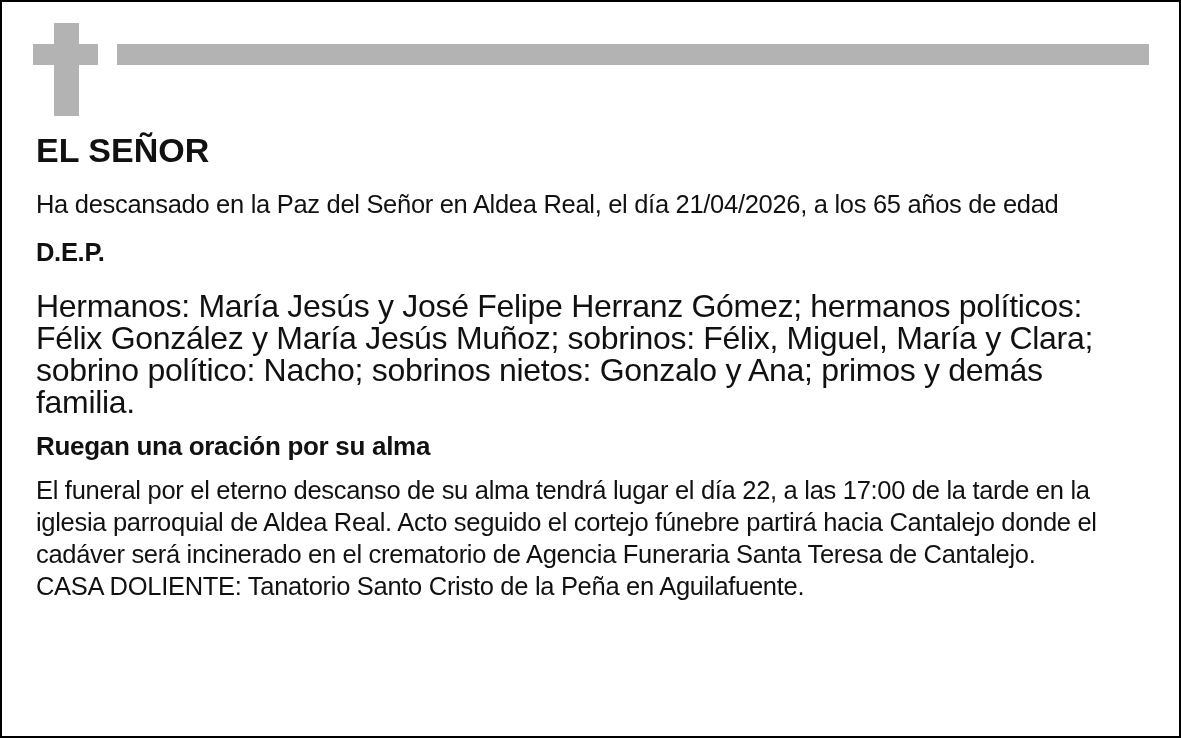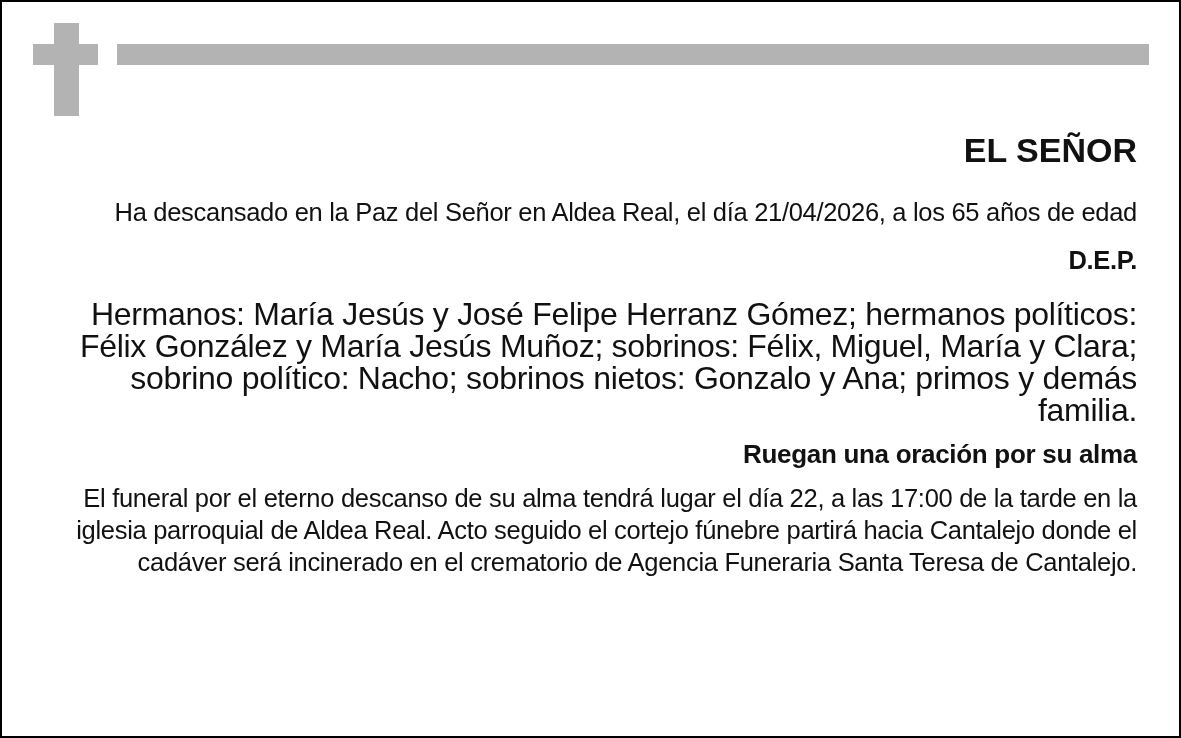--- a/index.html
+++ b/index.html
@@ -56,38 +56,37 @@
   }
   
   .content {
     position: absolute;
     left: 0;
     top: 0;
     width: 100%;
     box-sizing: border-box;
     padding: 128px 42px 0 34px;
     letter-spacing: -0.3px;
-    text-align: right;
   }
   .honorific {
     font-size: 34px;
     font-weight: 700;
     line-height: 40px;
     letter-spacing: 0;
   }
   .deceased-name {
     margin-top: 28px;
     font-size: 70px;
     font-weight: 700;
     line-height: 74px;
     letter-spacing: -2px;
     white-space: nowrap;
   }
   .death-announcement {
-    margin-top: 26px;
+    margin-top: 18px;
     font-size: 25.5px;
     line-height: 32px;
   }
   .dep {
     margin-top: 16px;
     font-size: 25.5px;
     font-weight: 700;
     line-height: 32px;
   }
   .family {
@@ -131,15 +130,16 @@
     <div class="death-announcement">Ha descansado en la Paz del Señor en Aldea Real, el día 21/04/2026, a los 65 años de edad</div>
 
     <div class="dep">D.E.P.</div>
 
     <div class="family">Hermanos: María Jesús y José Felipe Herranz Gómez; hermanos políticos: Félix González y María Jesús Muñoz; sobrinos: Félix, Miguel, María y Clara; sobrino político: Nacho; sobrinos nietos: Gonzalo y Ana; primos y demás familia.</div>
 
     <div class="prayer">Ruegan una oración por su alma</div>
 
     <div class="funeral">El funeral por el eterno descanso de su alma tendrá lugar el día 22, a las 17:00 de la tarde en la iglesia parroquial de Aldea Real. Acto seguido el cortejo fúnebre partirá hacia Cantalejo donde el cadáver será incinerado en el crematorio de Agencia Funeraria Santa Teresa de Cantalejo.</div>
 
+    <div class="casa-doliente">CASA DOLIENTE: Tanatorio Santo Cristo de la Peña en Aguilafuente.</div>
   </div>
 
 </div>
 
 </body></html>

